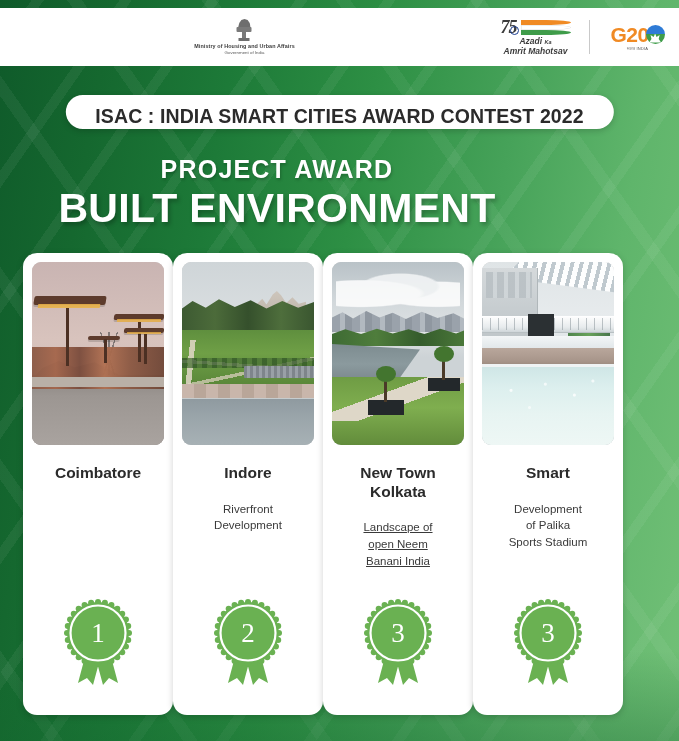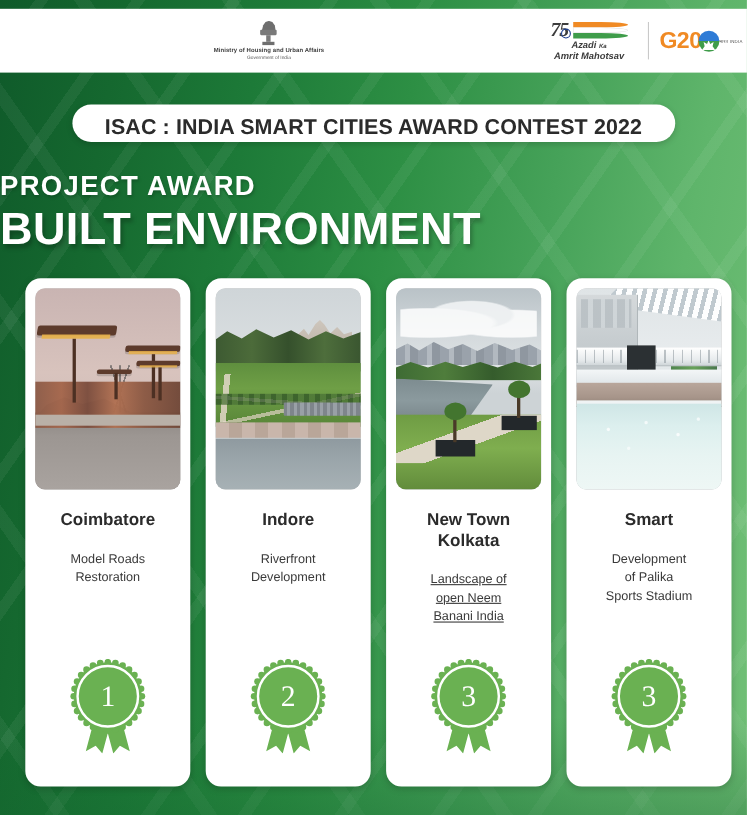--- a/index.html
+++ b/index.html
@@ -97,21 +97,21 @@
   .az-flag { position: relative; width: 50px; height: 17px; margin-left: 2px; margin-top: 1px; overflow: hidden; }
   .az-flag span { position: absolute; left: 0; width: 50px; height: 5px; border-radius: 0 50% 50% 0; }
   .az-flag .s1 { top: 1px;  background: #f08a24; }
   .az-flag .s2 { top: 6px;  background: #ffffff; box-shadow: inset 0 0 0 .5px #ddd; }
   .az-flag .s3 { top: 11px; background: #3f9c4a; }
   .az-text { font-size: 8.5px; font-weight: 700; color: #3c3c3c; line-height: 1.05; margin-top: 1px; }
   .az-text .small { font-size: 5.5px; font-weight: 700; }
   .az-divider { width: 1px; height: 34px; background: #c9c9c9; }
 
   
-  .g20 { display: flex; flex-direction: row; align-items: center; width: 76px; }
+  .g20 { display: flex; flex-direction: column; align-items: center; width: 76px; }
   .g20-row { display: flex; align-items: center; }
   .g20-txt { font-size: 21px; font-weight: 700; color: #f08a24; line-height: 1; letter-spacing: -.5px;
              font-family: "Liberation Sans", sans-serif; }
   .g20-lotus { width: 19px; height: 19px; border-radius: 50%;
                background: linear-gradient(180deg,#2e7bd6 0%,#2e7bd6 48%,#3f9c4a 48%,#3f9c4a 100%);
                margin-left: -3px; position: relative; overflow: hidden; }
   .g20-lotus::after { content:""; position:absolute; left:50%; top:9px; transform:translateX(-50%);
                width:12px; height:9px; background:#ffffff;
                clip-path: polygon(50% 0%, 62% 40%, 88% 18%, 80% 62%, 100% 100%, 0% 100%, 20% 62%, 12% 18%, 38% 40%); }
   .g20-sub { font-size: 4px; color: #555; margin-top: 1px; letter-spacing: .2px; }
@@ -124,37 +124,37 @@
     padding: 10px 30px 1px;
     box-shadow: 0 2px 6px rgba(0,0,0,0.18);
     z-index: 5;
   }
   .pill-text {
     font-size: 19.5px; font-weight: 700; color: #2b2b2b;
     letter-spacing: .1px; white-space: nowrap;
   }
 
   
-  .title-block { position: absolute; top: 155px; left: 0; width: 554px; text-align: left; z-index: 5; }
+  .title-block { position: absolute; top: 155px; left: 0; width: 554px; text-align: center; z-index: 5; }
   .award-kicker {
     font-size: 25px; font-weight: 700; color: #ffffff;
     letter-spacing: 1.2px;
     text-shadow: 1px 2px 3px rgba(0,0,0,0.22);
   }
   .award-title {
     font-size: 41px; font-weight: 700; color: #ffffff;
     letter-spacing: .3px; margin-top: 1px;
     text-shadow: 2px 3px 4px rgba(0,0,0,0.26);
   }
 
   
   .cards {
     position: absolute; top: 253px; left: 23px;
     width: 642px; height: 462px;
-    display: flex; gap: 14px;
+    display: flex; 
     z-index: 5;
   }
   .card {
     width: 150px; height: 462px;
     background: #ffffff;
     border-radius: 14px;
     box-shadow: 0 2px 7px rgba(0,0,0,0.18);
     display: flex; flex-direction: column; align-items: center;
     padding: 9px 9px 0;
   }
@@ -380,24 +380,20 @@
         <div class="ph1-pole" style="left:106px;top:60px; height:40px;"></div>
 
         <div class="ph1-canopy" style="left:92px; top:66px; width:40px; height:5px; transform:skewX(-7deg);"></div>
         <div class="ph1-glow" style="left:95px; top:70px; width:34px; height:2px; transform:skewX(-7deg); opacity:.8;"></div>
         <div class="ph1-pole" style="left:112px;top:72px; height:30px;"></div>
 
         <div class="ph1-canopy" style="left:56px; top:74px; width:32px; height:4px; transform:skewX(-6deg);"></div>
         <div class="ph1-pole" style="left:72px; top:77px; height:24px;"></div>
       </div>
       <div class="city">Coimbatore</div>
-      <div class="desc">
-        <div>Model Roads</div>
-        <div>Restoration</div>
-      </div>
       <div class="rank-wrap">
         <svg viewBox="0 0 72 86" xmlns="http://www.w3.org/2000/svg" aria-hidden="true">
           <g fill="#6ab152">
             <path d="M24 54 L16 84 L25 79 L31 86 L38 60 Z"></path>
             <path d="M48 54 L56 84 L47 79 L41 86 L34 60 Z"></path>
           </g>
           <g fill="#6ab152">
             <circle cx="36" cy="34" r="31"></circle>
             <g id="scallop1"></g>
           </g>

